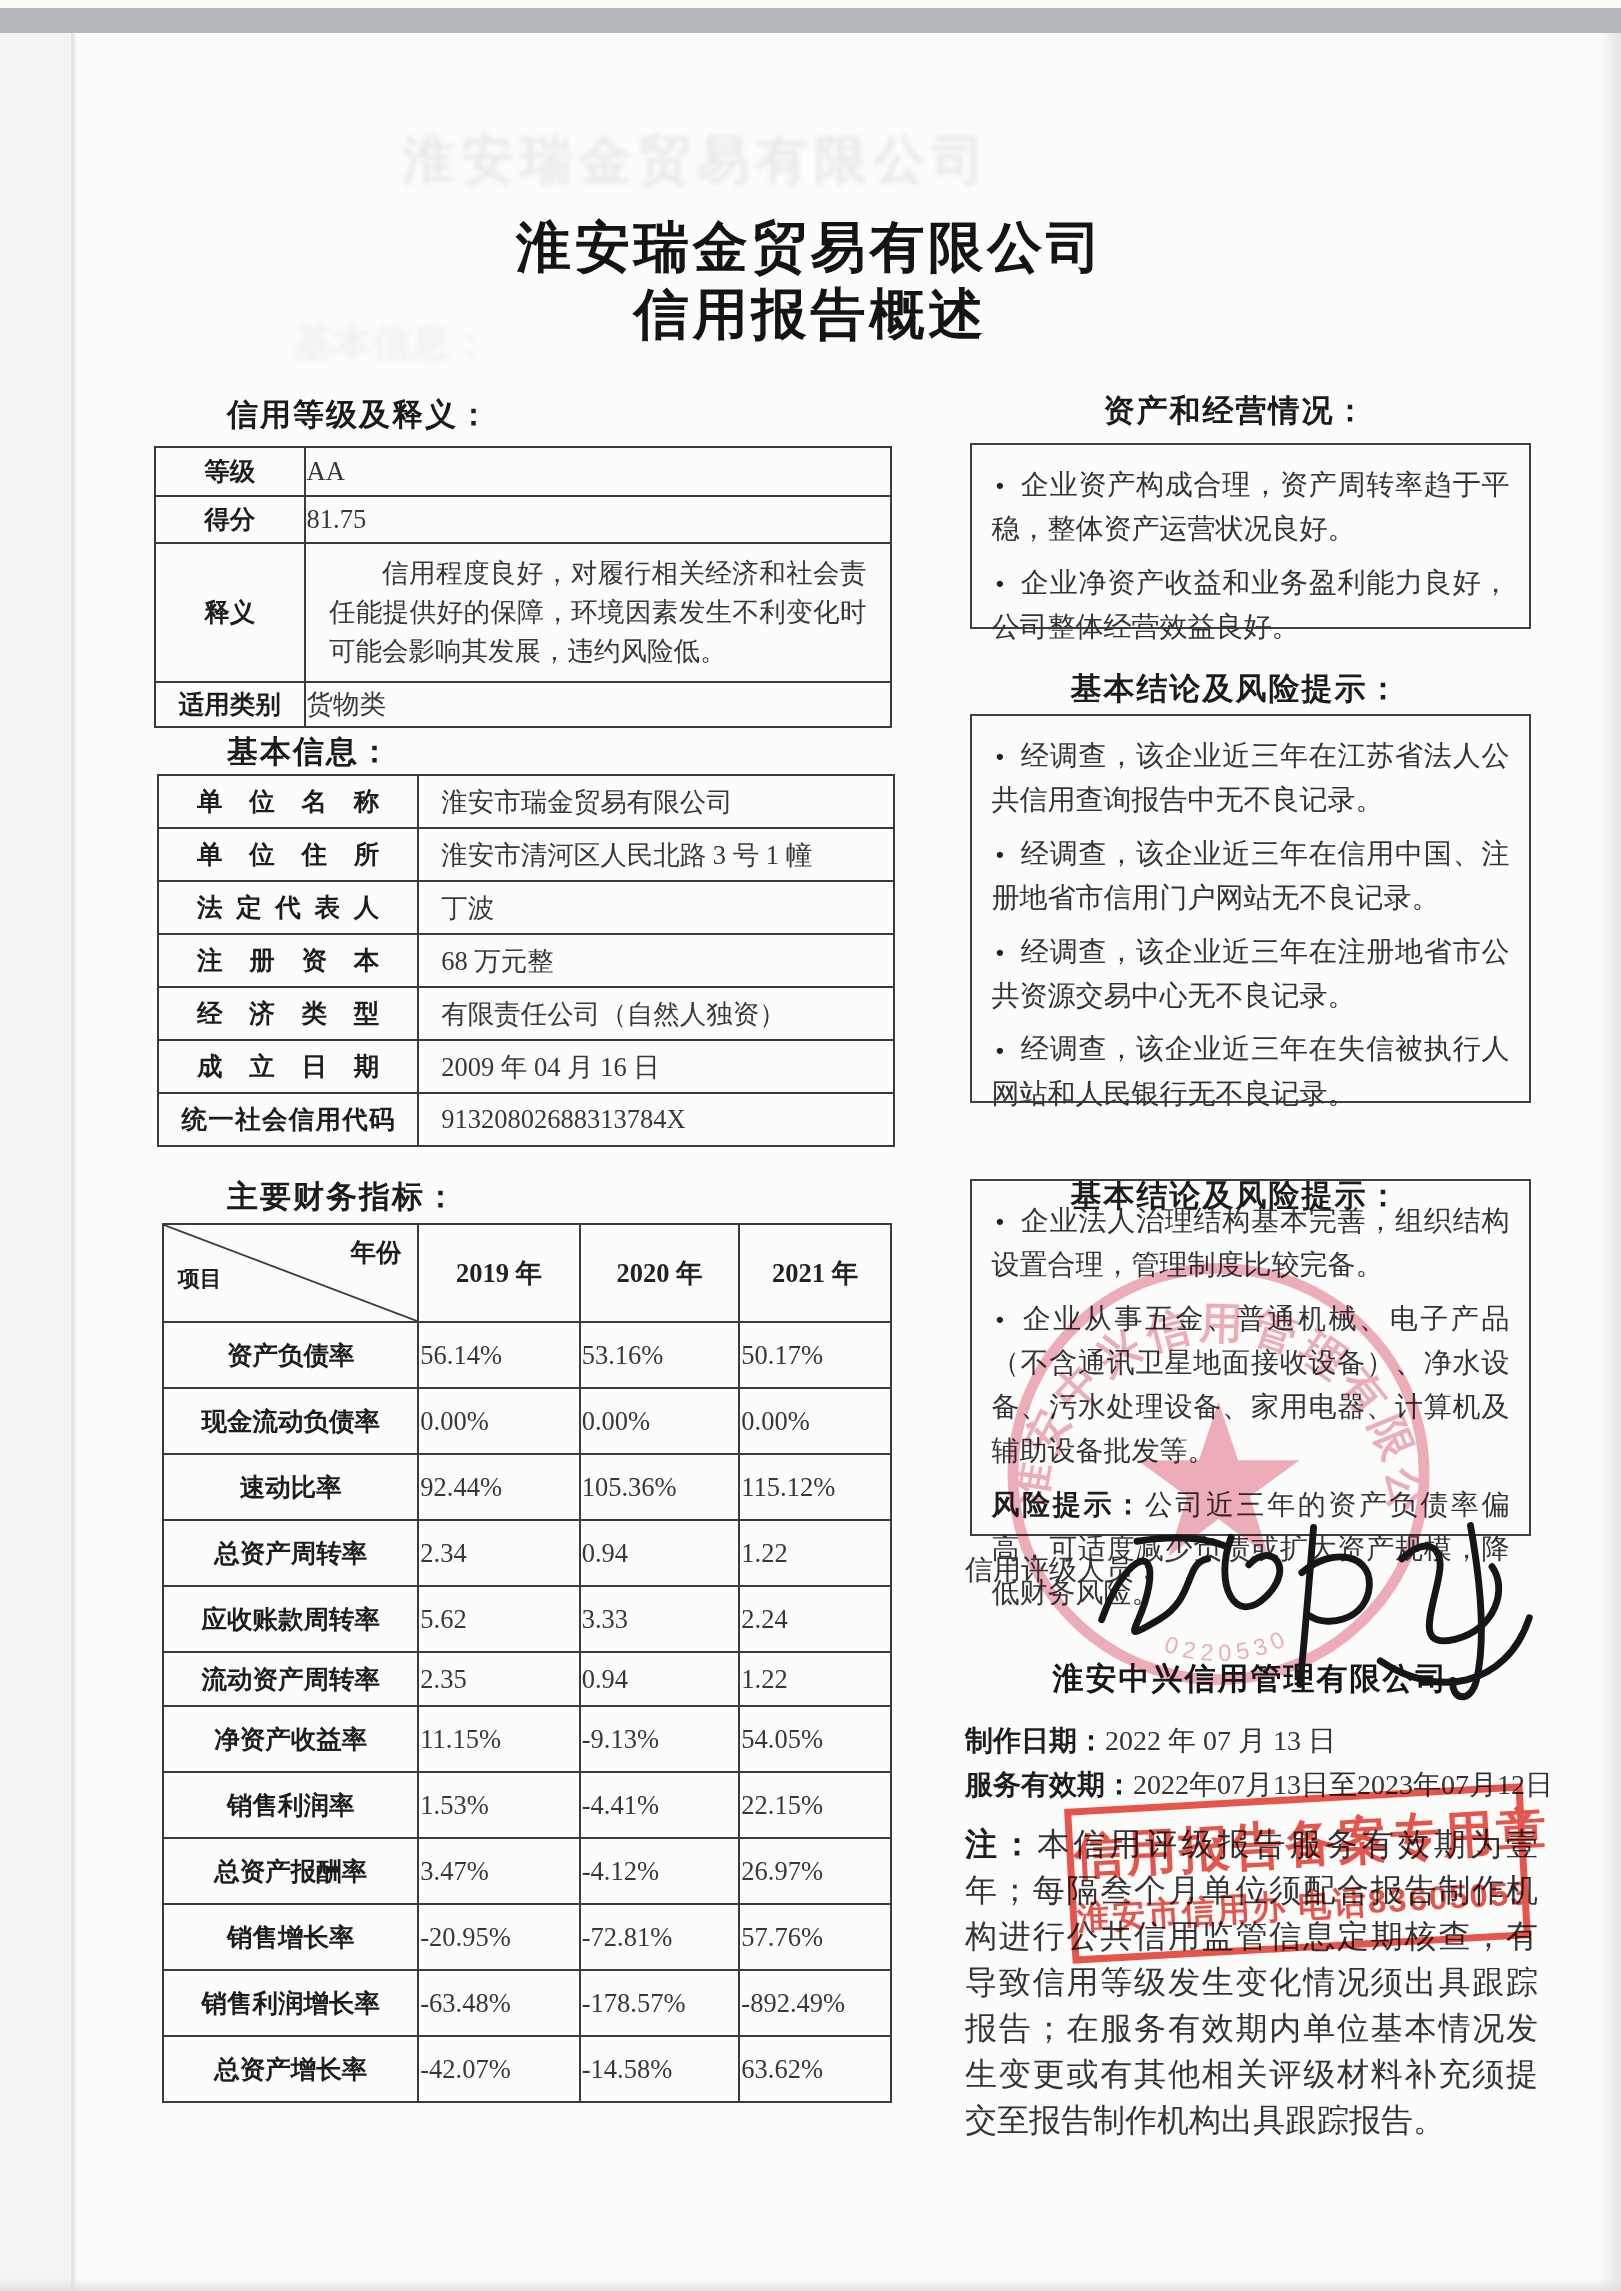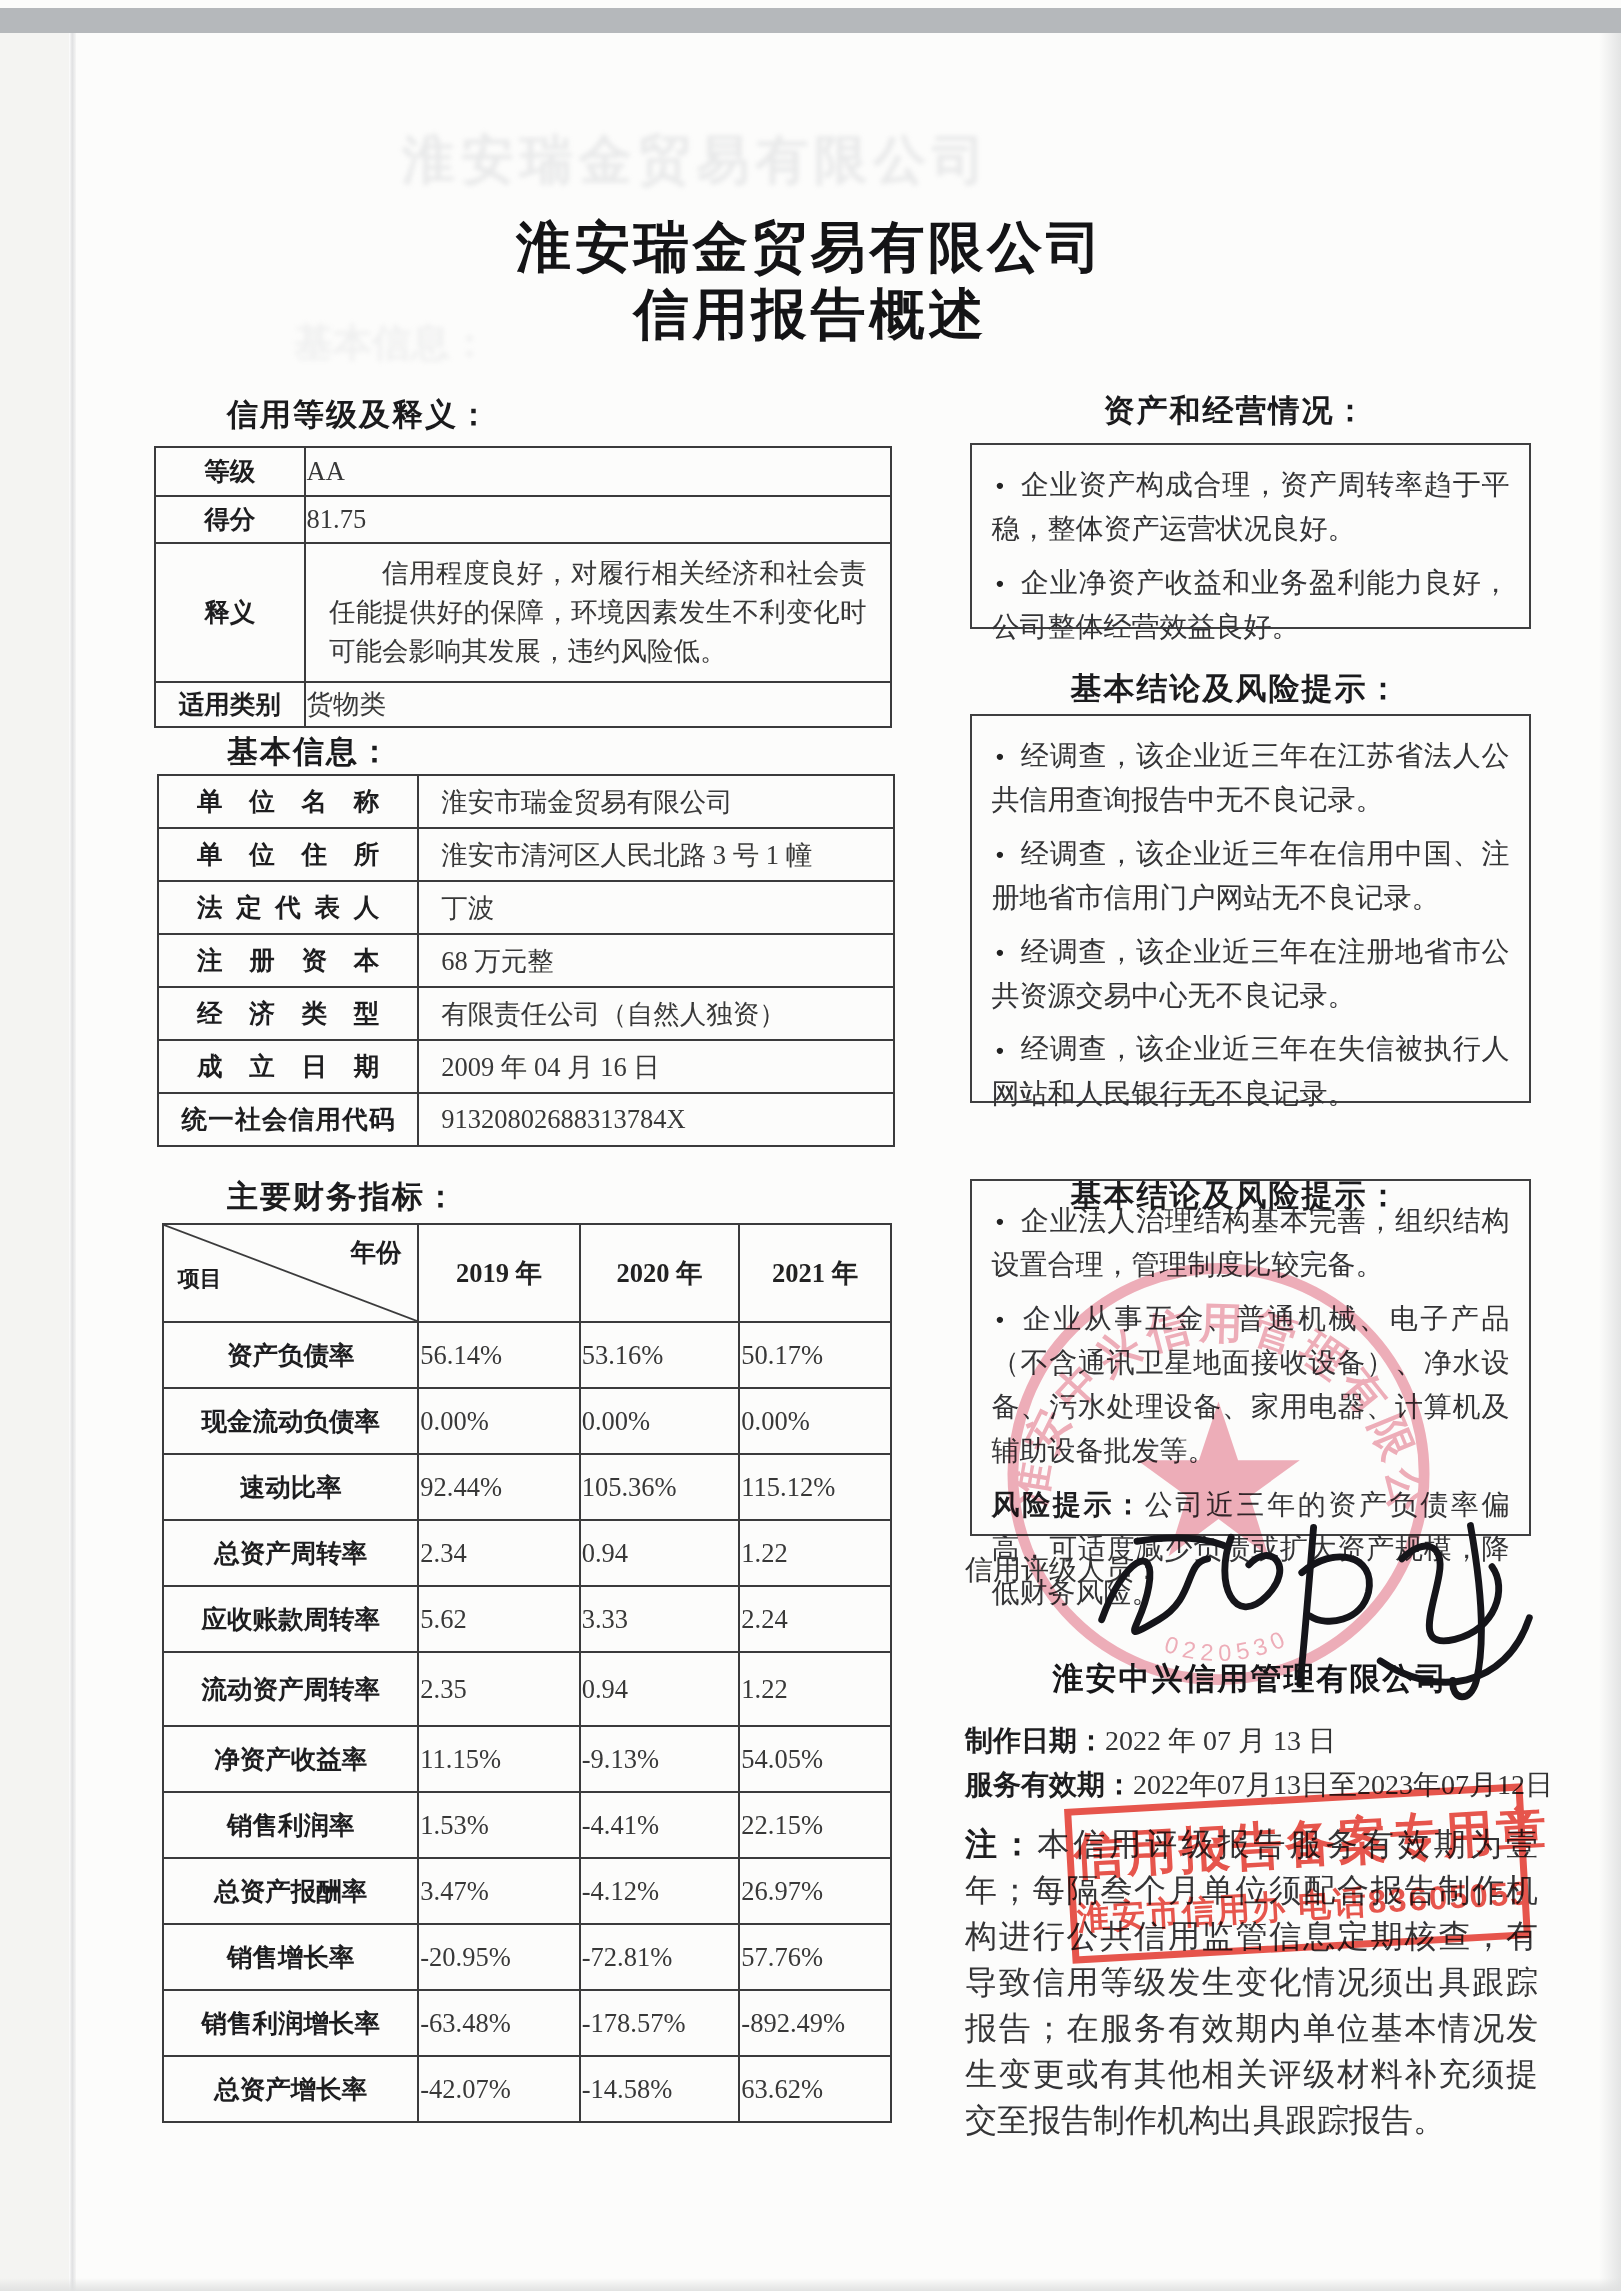--- a/index.html
+++ b/index.html
@@ -212,21 +212,21 @@
       <td class="val">2.34</td>
       <td class="val">0.94</td>
       <td class="val">1.22</td>
     </tr>
     <tr style="height:66px;">
       <td class="lab">应收账款周转率</td>
       <td class="val">5.62</td>
       <td class="val">3.33</td>
       <td class="val">2.24</td>
     </tr>
-    <tr style="height:74px;padding-left:48px;">
+    <tr style="height:54px;padding-left:48px;">
       <td class="lab">流动资产周转率</td>
       <td class="val">2.35</td>
       <td class="val">0.94</td>
       <td class="val">1.22</td>
     </tr>
     <tr style="height:66px;">
       <td class="lab">净资产收益率</td>
       <td class="val">11.15%</td>
       <td class="val">-9.13%</td>
       <td class="val">54.05%</td>

